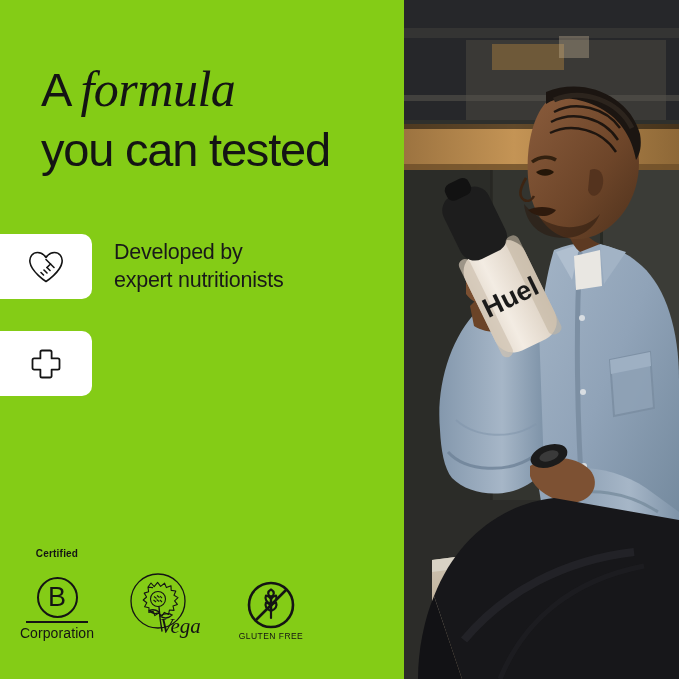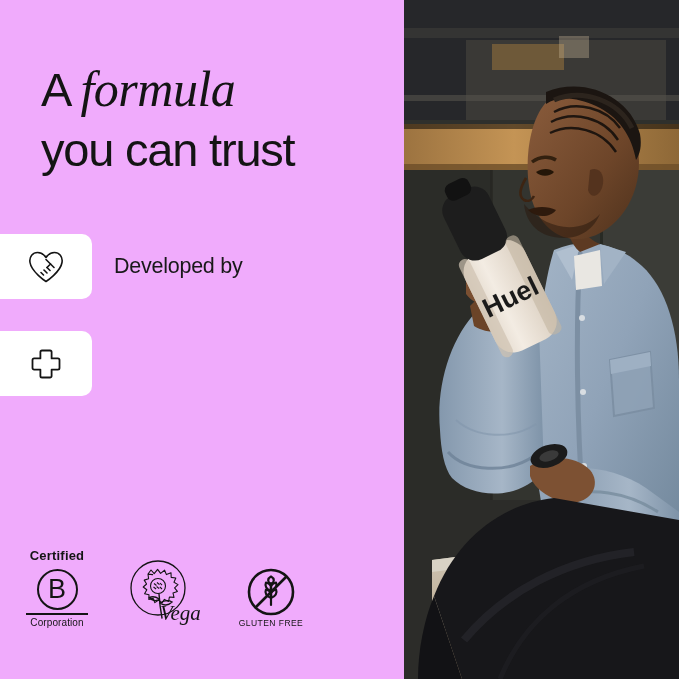--- a/index.html
+++ b/index.html
@@ -22,21 +22,21 @@
     height: 679px;
     display: flex;
     background: #f5f2ec;
   }
 
   
   .left-panel {
     position: relative;
     width: 404px;
     height: 679px;
-    background: #f0abfc;
+    background: #84cc16;
     flex: 0 0 404px;
     overflow: hidden;
   }
 
   .headline {
     position: absolute;
     left: 41px;
     top: 63px;
     width: 350px;
     color: #141414;
@@ -124,24 +124,24 @@
     flex-direction: column;
     align-items: center;
     color: #141414;
   }
 
   
   .bcorp {
     width: 66px;
   }
   .bcorp-top {
-    font-size: 13px;
+    font-size: 10px;
     font-weight: 700;
     letter-spacing: 0.2px;
-    margin-bottom: 6px;
+    margin-bottom: 18px;
   }
   .bcorp-circle {
     width: 41px;
     height: 41px;
     border: 2.4px solid #141414;
     border-radius: 50%;
     display: flex;
     align-items: center;
     justify-content: center;
     font-size: 27px;
@@ -149,21 +149,21 @@
     line-height: 1;
     font-family: "Liberation Sans", sans-serif;
   }
   .bcorp-rule {
     width: 62px;
     height: 2.4px;
     background: #141414;
     margin: 3px 0 2px;
   }
   .bcorp-bottom {
-    font-size: 10px;
+    font-size: 14px;
     font-weight: 400;
     letter-spacing: 0.1px;
   }
 
   
   .vegan {
     width: 76px;
     height: 72px;
     position: relative;
   }
@@ -203,40 +203,41 @@
 <body>
 
 <div class="page">
 
   <div class="left-panel">
 
     <h1 class="headline">
       <span class="headline-line">
         <span class="hl-plain">A </span><span class="hl-italic">formula</span>
       </span>
-      <span class="headline-line second hl-plain">you can trust</span>
+      <span class="headline-line second hl-plain">you can tested</span>
     </h1>
 
     <div class="features">
 
       <div class="feature-row">
         <div class="icon-card">
           <span>
             <svg width="38" height="36" viewBox="0 0 38 36" fill="none" stroke="#141414" stroke-width="1.6" stroke-linecap="round" stroke-linejoin="round">
               <path d="M19 32.5 C19 32.5 4.5 23 3 13.5 C2 7.5 6 3.5 10.5 3.5 C14 3.5 17 5.5 19 8.5 C21 5.5 24 3.5 27.5 3.5 C32 3.5 36 7.5 35 13.5 C33.5 23 19 32.5 19 32.5 Z"></path>
               <path d="M19 10.5 L23.5 15 L20 18.5"></path>
               <path d="M20 18.5 L23 21.5"></path>
               <path d="M17 21 L20 24"></path>
               <path d="M14 23.5 L16.5 26"></path>
               <path d="M23.5 15 L27 18.5"></path>
             </svg>
           </span>
         </div>
         <div class="feature-label">
           <span>Developed by</span><br>
+          <span>expert nutritionists</span>
         </div>
       </div>
 
 
       <div class="feature-row">
         <div class="icon-card">
           <span>
             <svg width="34" height="34" viewBox="0 0 34 34" fill="none" stroke="#141414" stroke-width="1.8" stroke-linejoin="round">
               <path d="M13 3.5 h8 a1.6 1.6 0 0 1 1.6 1.6 v6.3 h6.3 a1.6 1.6 0 0 1 1.6 1.6 v8 a1.6 1.6 0 0 1 -1.6 1.6 h-6.3 v6.3 a1.6 1.6 0 0 1 -1.6 1.6 h-8 a1.6 1.6 0 0 1 -1.6 -1.6 v-6.3 h-6.3 a1.6 1.6 0 0 1 -1.6 -1.6 v-8 a1.6 1.6 0 0 1 1.6 -1.6 h6.3 v-6.3 a1.6 1.6 0 0 1 1.6 -1.6 z"></path>
             </svg>

